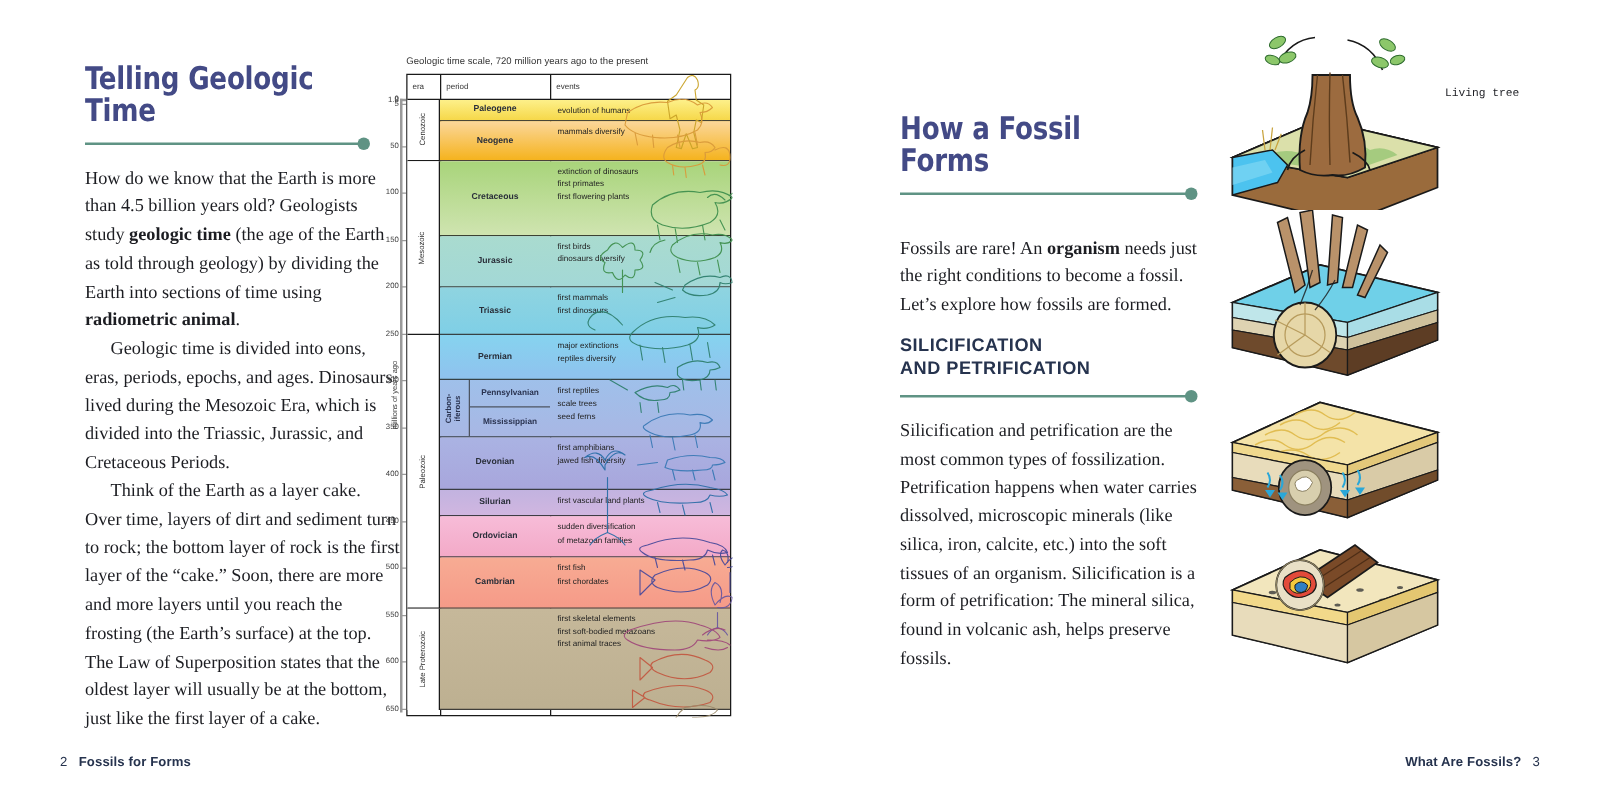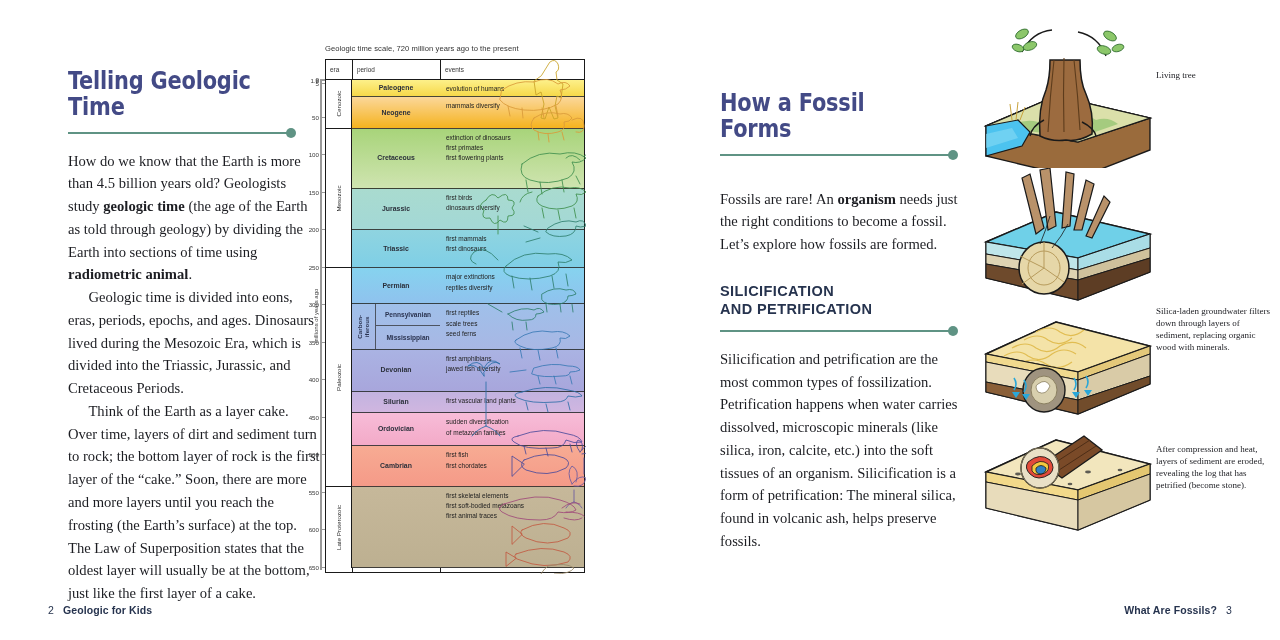--- a/index.html
+++ b/index.html
@@ -61,21 +61,21 @@
     font-size:14.6px;
     line-height:1.56;
     color:#1c1d22;
     text-align:left;
   }
   .body p { margin:0; }
   .body p + p { text-indent:1.4em; }
   .body b { font-weight:700; }
 
   
-  .left-col { position:absolute; left:68px; top:68px; width:252px; }
+  .left-col { position:absolute; left:68px; top:50px; width:252px; }
   .left-head { width:228px; }
 
   
   .chart-wrap { position:absolute; left:303px; top:44px; width:290px; }
   .chart-title {
     font-size:7.6px; color:#333; letter-spacing:0.05px;
     margin:0 0 6px 22px;
   }
   .chart {
     position:relative;
@@ -167,21 +167,21 @@
   .era.sep { border-bottom:1.1px solid #1a1a1a; }
 
   
   .right-col { position:absolute; left:80px; top:90px; width:238px; }
   .fig-col   { position:absolute; left:338px; top:8px; width:300px; }
 
   .fig { position:relative; height:150px; }
   .fig-cap {
     position:absolute; left:178px; top:0;
     font-size:9px; line-height:1.32; color:#1c1d22;
-    font-family:Liberation Serif, serif;
+    font-family:Liberation Mono, monospace;
     width:120px;
   }
 
   
   .footer {
     position:absolute; bottom:24px;
     font-family:"Liberation Sans", sans-serif;
     font-weight:700; font-size:10.5px; color:#26334e;
     letter-spacing:0.1px;
     display:flex; gap:9px; align-items:baseline;
@@ -390,37 +390,37 @@
               <path d="M222 506 q18 -4 26 2 q-4 6 -20 6 q2 8 -4 12 q-4 8 -6 16 q-6 10 -10 2 q-2 -12 4 -22 q2 -10 10 -16 Z" fill="none" stroke="#9a8a6a" stroke-width="0.9" stroke-linecap="round" stroke-linejoin="round" opacity="0.95"></path>
               <path d="M154 526 q24 -16 46 -6 q10 6 2 16 q-22 14 -46 4 q-10 -6 -2 -14 Z" fill="none" stroke="#9a8a6a" stroke-width="0.9" stroke-linecap="round" stroke-linejoin="round" opacity="0.95"></path>
               <path d="M126 550 l40 -14 l28 10 l-40 16 Z" fill="none" stroke="#9a8a6a" stroke-width="0.9" stroke-linecap="round" stroke-linejoin="round" opacity="0.95"></path>
             </svg>
         </div>
       </div>
     </div>
 
     <div class="footer footer-left">
       <span class="fnum">2</span>
-      <span>Geologic for Kids</span>
+      <span>Fossils for Forms</span>
     </div>
   </div>
 
   <div class="page page-right">
 
     <div class="right-col">
       <h1 class="h1">How a Fossil Forms</h1>
       <div class="rule">
         <div class="line"></div>
         <div class="dot"></div>
       </div>
       <div class="body" style="margin-top:28px">
         <p>Fossils are rare! An <b>organism</b> needs just the right conditions to become a fossil. Let’s explore how fossils are formed.</p>
       </div>
 
-      <h2 class="h2" style="margin-top:26px;white-space:pre-line">SILICIFICATION
+      <h2 class="h2" style="margin-top:12px;white-space:pre-line">SILICIFICATION
 AND PETRIFICATION</h2>
       <div class="rule">
         <div class="line"></div>
         <div class="dot"></div>
       </div>
       <div class="body" style="margin-top:9px">
         <p>Silicification and petrification are the most common types of fossilization. Petrification happens when water carries dissolved, microscopic minerals (like silica, iron, calcite, etc.) into the soft tissues of an organism. Silicification is a form of petrification: The mineral silica, found in volcanic ash, helps preserve fossils.</p>
       </div>
     </div>
 
@@ -532,21 +532,20 @@
             <path d="M96 70 q4 6 0 12"></path>
               <path d="M108 68 q4 6 0 12"></path>
           </g>
           <g fill="#2aa7d8">
             <path d="M34 84 l4 6 l4 -6 Z"></path>
               <path d="M44 86 l4 6 l4 -6 Z"></path>
             <path d="M94 84 l4 6 l4 -6 Z"></path>
               <path d="M106 82 l4 6 l4 -6 Z"></path>
           </g>
         </svg>
-        <div class="fig-cap" style="top:-2px">Silica-laden groundwater filters down through layers of sediment, replacing organic wood with minerals.</div>
       </div>
 
       <div class="fig" style="height:120px">
         <svg width="180" height="120" style="position:absolute;left:0;top:0">
           <path d="M8 44 L78 12 L172 36 L172 72 L100 102 L8 80 Z" fill="#cbb48e" stroke="#1a1a1a" stroke-width="1.4"></path>
           <path d="M8 44 L78 12 L172 36 L100 62 Z" fill="#f2e6bd" stroke="#1a1a1a" stroke-width="1.4"></path>
           <g fill="#3a3a3a" opacity=".8">
             <ellipse cx="40" cy="46" rx="3" ry="1.4"></ellipse>
               <ellipse cx="60" cy="36" rx="2.4" ry="1.2"></ellipse>
             <ellipse cx="110" cy="44" rx="3" ry="1.4"></ellipse>
@@ -564,21 +563,20 @@
           <g stroke="#4d2d16" stroke-width="1" fill="none">
             <path d="M72 38 L112 12"></path>
               <path d="M78 44 L118 18"></path>
           </g>
           <ellipse cx="62" cy="40" rx="19" ry="20" fill="#e9e0c6" stroke="#1a1a1a" stroke-width="1.4"></ellipse>
           <path d="M50 34 q12 -10 22 -2 q6 8 0 14 q-12 8 -20 0 q-6 -6 -2 -12 Z" fill="#e24a3a" stroke="#1a1a1a" stroke-width=".9"></path>
           <path d="M54 38 q8 -8 16 -2 q2 6 -3 9 q-9 4 -13 -2 Z" fill="#f3c93e" stroke="#1a1a1a" stroke-width=".8"></path>
           <path d="M58 40 q5 -5 10 0 q0 5 -5 6 q-6 0 -5 -6 Z" fill="#2f7fc2" stroke="#1a1a1a" stroke-width=".8"></path>
           <ellipse cx="62" cy="40" rx="19" ry="20" fill="none" stroke="#8a7f60" stroke-width="1"></ellipse>
         </svg>
-        <div class="fig-cap" style="top:16px">After compression and heat, layers of sediment are eroded, revealing the log that has petrified (become stone).</div>
       </div>
 
     </div>
 
     <div class="footer footer-right">
       <span>What Are Fossils?</span>
       <span class="fnum">3</span>
     </div>
   </div>
 </div>

